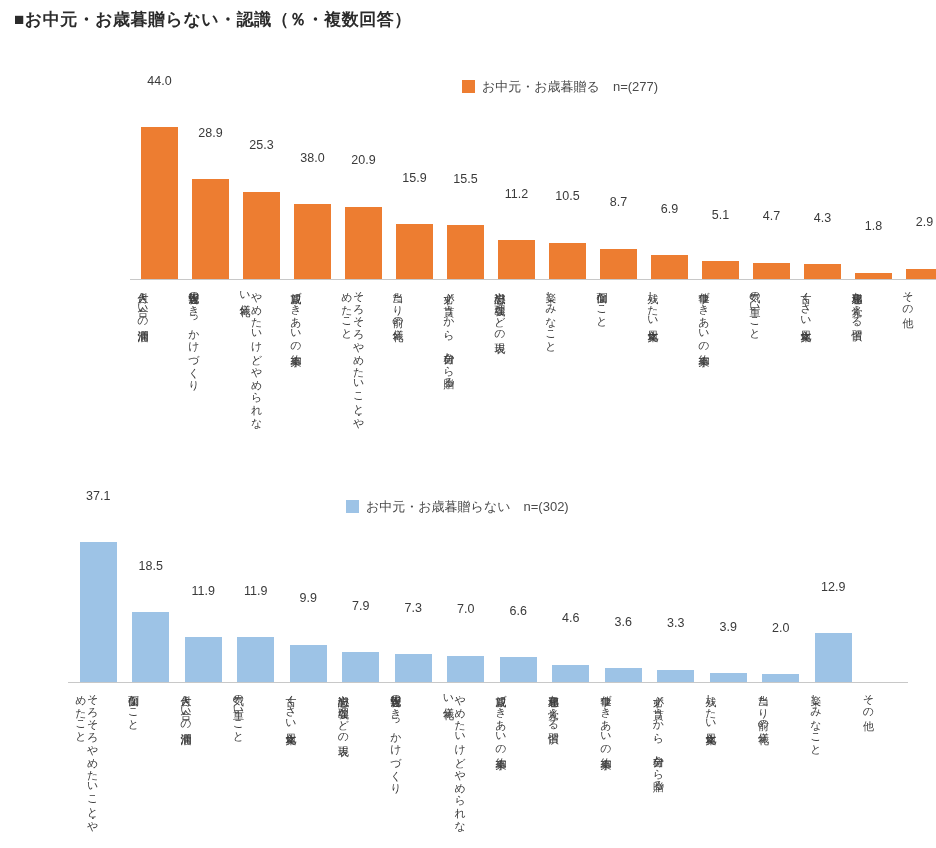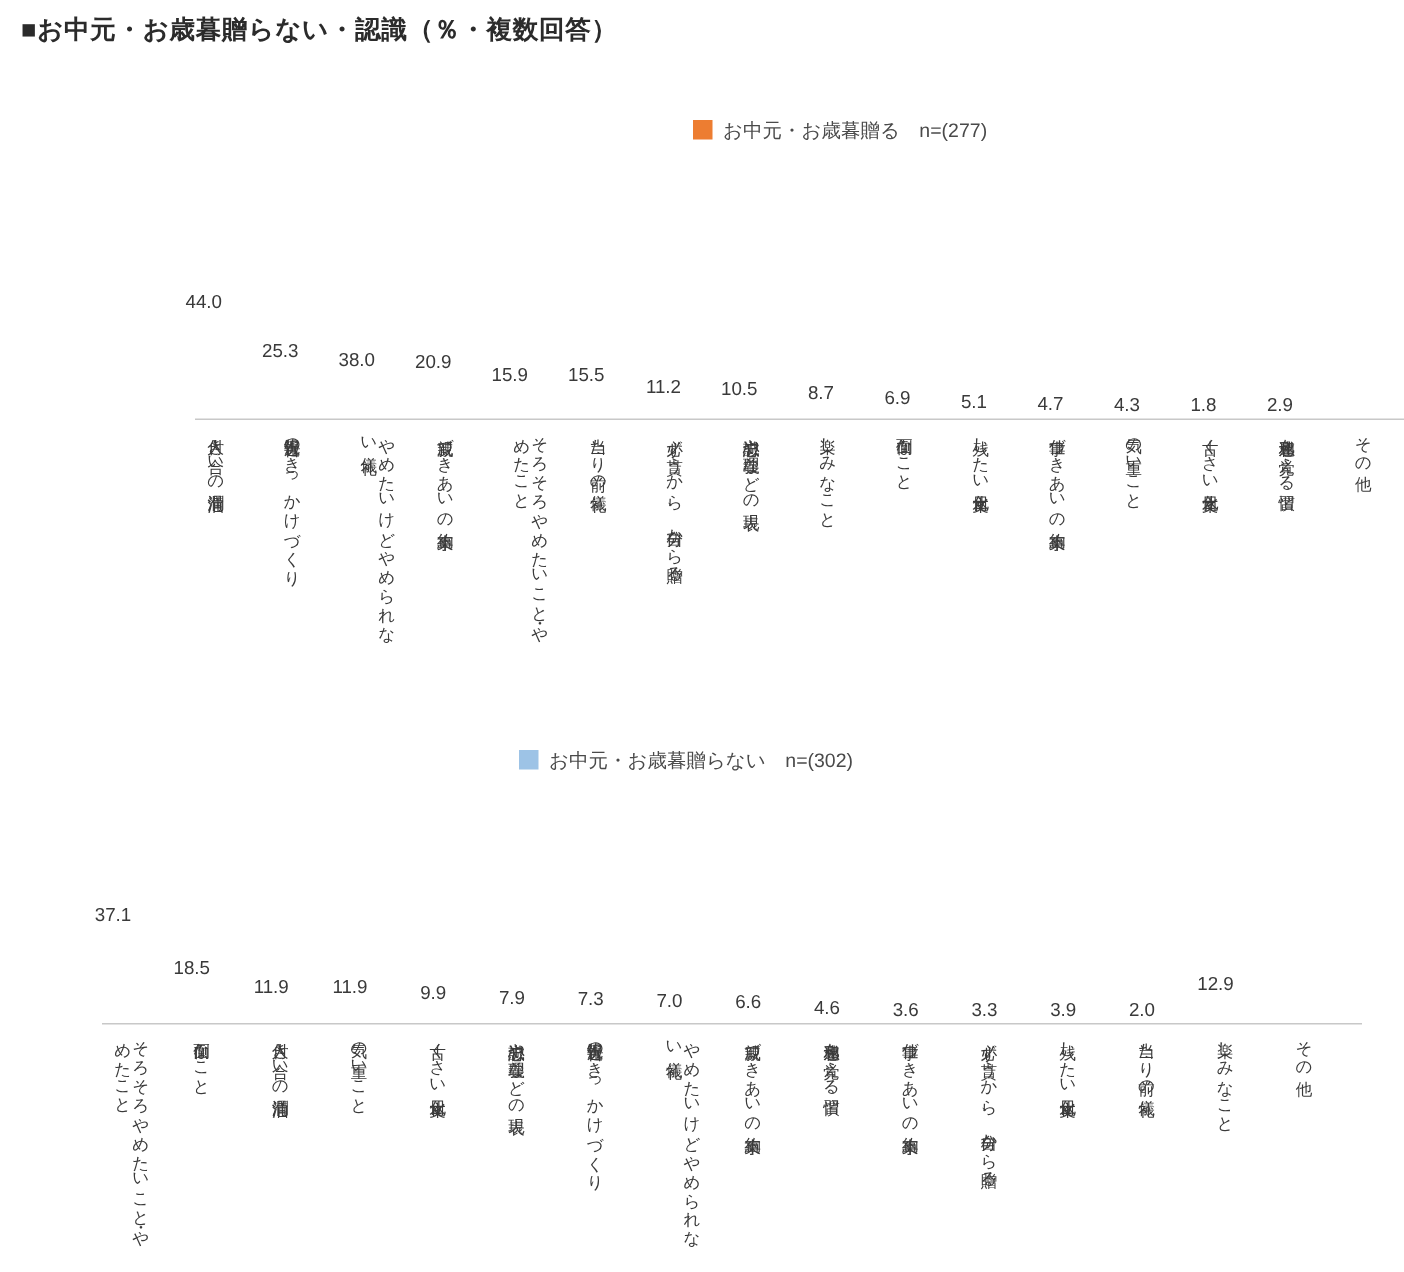--- a/index.html
+++ b/index.html
@@ -66,21 +66,21 @@
   }
 
   .bars {
     position: absolute;
     display: flex;
     align-items: flex-end;
   }
   .bar-col {
     position: relative;
     display: flex;
-    flex-direction: row;
+    flex-direction: column;
     align-items: center;
     justify-content: flex-end;
     gap: 37px;
   }
   .bar-value {
     font-size: 12.5px;
     color: #3a3a3a;
     margin-bottom: 3px;
     line-height: 1;
     white-space: nowrap;
@@ -120,20 +120,24 @@
     <span class="legend-swatch" style="background:#ED7D31;"></span>
     <span class="legend-label">お中元・お歳暮贈る　n=(277)</span>
   </div>
   <div class="plot">
     <div class="bars" style="left:92px; top:60px; height:175px;">
         <div class="bar-col" style="width: 51px;">
           <div class="bar-value">44.0</div>
           <div class="bar-rect" style="background: rgb(237, 125, 49); height: 152px;"></div>
         </div>
         <div class="bar-col" style="width: 51px;">
+          <div class="bar-value">28.9</div>
+          <div class="bar-rect" style="background: rgb(237, 125, 49); height: 99.8364px;"></div>
+        </div>
+        <div class="bar-col" style="width: 51px;">
           <div class="bar-value">25.3</div>
           <div class="bar-rect" style="background: rgb(237, 125, 49); height: 87.4px;"></div>
         </div>
         <div class="bar-col" style="width: 51px;">
           <div class="bar-value">38.0</div>
           <div class="bar-rect" style="background: rgb(237, 125, 49); height: 74.9636px;"></div>
         </div>
         <div class="bar-col" style="width: 51px;">
           <div class="bar-value">20.9</div>
           <div class="bar-rect" style="background: rgb(237, 125, 49); height: 72.2px;"></div>

